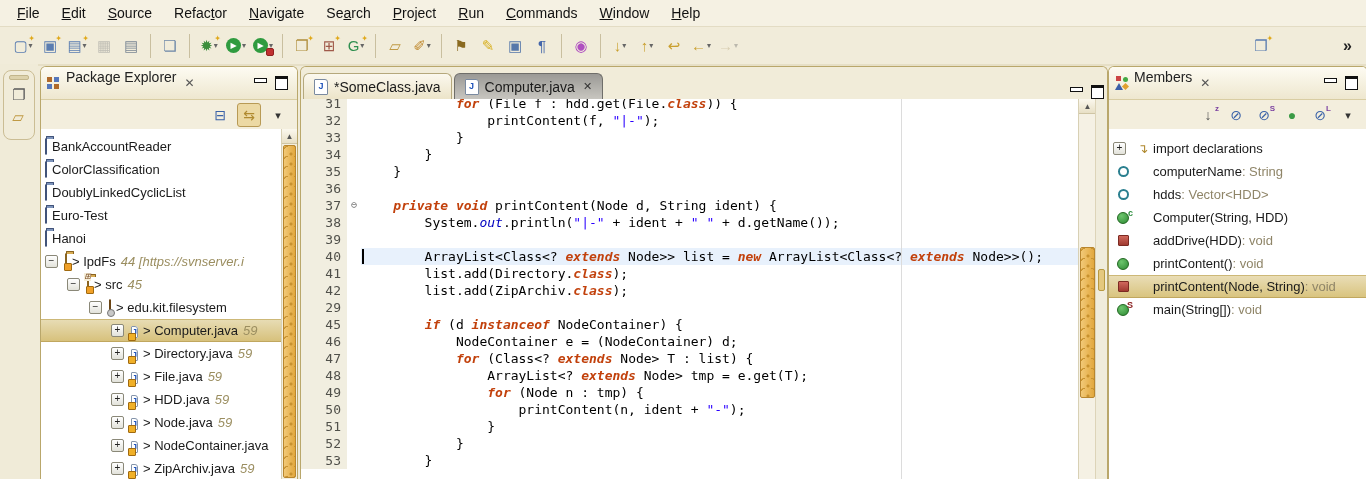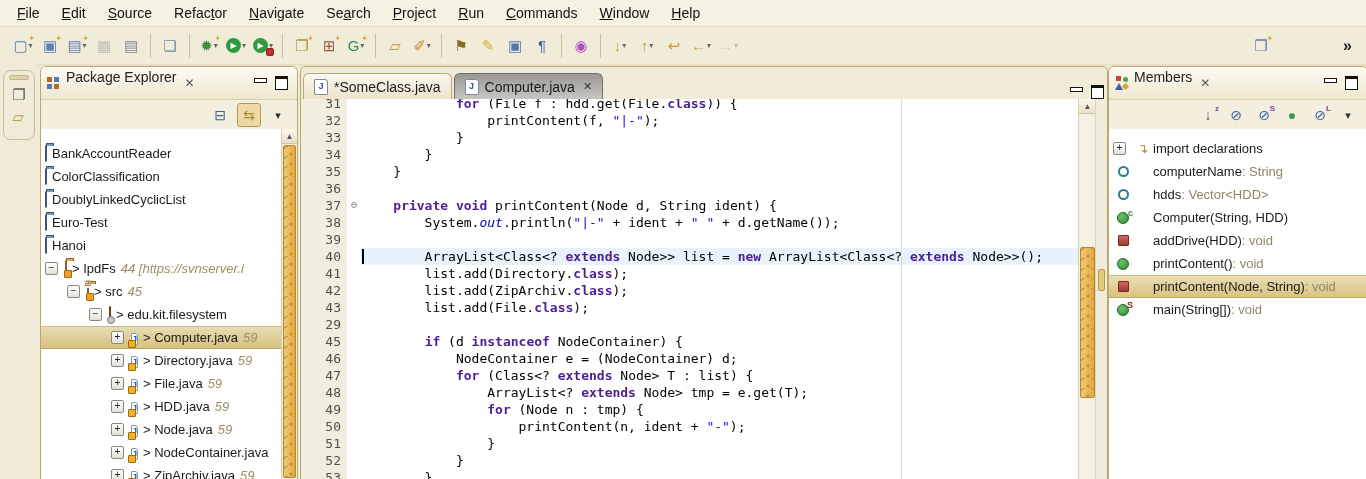--- a/index.html
+++ b/index.html
@@ -45,21 +45,21 @@
   .w-min{width:11px;height:3px;border:1px solid #111;background:#fff;margin-top:-6px;}
   .w-max{width:11px;height:10px;border:1px solid #111;border-top:3px solid #111;background:#fff;}
   .vtools{height:30px;background:#f3eedd;display:flex;align-items:center;justify-content:flex-end;
           gap:6px;padding:0 8px;}
   .vti{position:relative;display:inline-flex;align-items:center;justify-content:center;
        width:22px;height:22px;border-radius:3px;font-size:14px;}
   .vti .sup{position:absolute;top:0;right:0;font-size:8px;font-weight:bold;color:#7a3fa0;}
   .vti.pressed{background:#ecd9a4;border:1px solid #b89a55;}
   .vmenu{font-size:11px;color:#333;}
   
-  .tree{position:absolute;left:0;right:15px;top:62px;bottom:0;background:#fff;padding-top:13px;
+  .tree{position:absolute;left:0;right:15px;top:62px;bottom:0;background:#fff;padding-top:6px;
         overflow:hidden;}
   .trow{height:23px;display:flex;align-items:center;white-space:nowrap;padding-left:4px;}
   .trow.sel{background:linear-gradient(#e7dcb4,#d7c17c);border-top:1px solid #cdb877;
             border-bottom:1px solid #c0a75f;height:21px;}
   .exp{width:20px;display:flex;align-items:center;justify-content:flex-start;flex:none;}
   .expbox{width:11px;height:11px;border:1px solid #8a8878;background:linear-gradient(#fff,#e2e2da);
           font-size:10px;line-height:9px;text-align:center;color:#222;border-radius:2px;}
   .tlabel{margin-left:5px;}
   .tsuffix{color:#9b8e60;margin-left:5px;font-style:italic;}
   
@@ -101,21 +101,21 @@
   .etab .close{font-size:11px;color:#333;margin-left:2px;}
   #ecwrap{position:absolute;left:0;right:0;top:32px;bottom:0;background:#fff;overflow:hidden;}
   #codecol{position:absolute;left:0;top:0;bottom:0;right:28px;overflow:hidden;}
   #codelines{margin-top:-4px;}
   .cl{display:flex;height:17px;font:13px "DejaVu Sans Mono",monospace;line-height:17px;white-space:pre;}
   .cl .ln{width:40px;flex:none;text-align:right;padding-right:6px;background:#f1eee0;color:#50504a;}
   .cl .fold{width:14px;flex:none;background:#fff;text-align:center;color:#777;font-size:10px;line-height:16px;}
   .cl .ct{flex:1;position:relative;padding-left:1px;}
   .cl.cur .ct{background:#e8f1fc;}
   .caret{position:absolute;left:1px;top:1px;width:2px;height:15px;background:#000;}
-  .seg-k{color:#4c1d95;font-weight:bold;}
+  .seg-k{color:#c2410c;font-weight:bold;font-style:italic;}
   .seg-s{color:#2a00ff;}
   .seg-f{color:#0000c0;font-style:italic;}
   .seg-p{color:#000;}
   #marginline{position:absolute;top:0;bottom:0;left:600px;width:1px;background:#dcdcdc;}
   #esb{position:absolute;right:11px;top:0;bottom:0;width:17px;background:#f5f1e4;border-left:1px solid #d8d0b4;}
   #esb .sb-thumb{top:148px;height:149px;}
   #eoverview{position:absolute;right:0;top:0;bottom:0;width:11px;background:#f0ecdb;border-left:1px solid #ddd4b8;}
   .ov-mark{position:absolute;left:2px;right:2px;height:20px;background:#e4c87e;border:1px solid #b79940;border-radius:2px;}
   
   .mlist{position:absolute;left:0;right:0;top:62px;bottom:0;background:#fff;padding-top:8px;overflow:hidden;}
@@ -460,21 +460,20 @@
           <div class="cl"><span class="ln">33</span><span class="fold"></span><span class="ct"><span class="seg-p">            }</span></span></div>
           <div class="cl"><span class="ln">34</span><span class="fold"></span><span class="ct"><span class="seg-p">        }</span></span></div>
           <div class="cl"><span class="ln">35</span><span class="fold"></span><span class="ct"><span class="seg-p">    }</span></span></div>
           <div class="cl"><span class="ln">36</span><span class="fold"></span><span class="ct"></span></div>
           <div class="cl"><span class="ln">37</span><span class="fold">⊖</span><span class="ct"><span class="seg-p">    </span><span class="seg-k">private</span><span class="seg-p"> </span><span class="seg-k">void</span><span class="seg-p"> printContent(Node d, String ident) {</span></span></div>
           <div class="cl"><span class="ln">38</span><span class="fold"></span><span class="ct"><span class="seg-p">        System.</span><span class="seg-f">out</span><span class="seg-p">.println(</span><span class="seg-s">"|-"</span><span class="seg-p"> + ident + </span><span class="seg-s">" "</span><span class="seg-p"> + d.getName());</span></span></div>
           <div class="cl"><span class="ln">39</span><span class="fold"></span><span class="ct"></span></div>
           <div class="cl cur"><span class="ln">40</span><span class="fold"></span><span class="ct"><span class="caret"></span><span class="seg-p">        ArrayList&lt;Class&lt;? </span><span class="seg-k">extends</span><span class="seg-p"> Node&gt;&gt; list = </span><span class="seg-k">new</span><span class="seg-p"> ArrayList&lt;Class&lt;? </span><span class="seg-k">extends</span><span class="seg-p"> Node&gt;&gt;();</span></span></div>
           <div class="cl"><span class="ln">41</span><span class="fold"></span><span class="ct"><span class="seg-p">        list.add(Directory.</span><span class="seg-k">class</span><span class="seg-p">);</span></span></div>
           <div class="cl"><span class="ln">42</span><span class="fold"></span><span class="ct"><span class="seg-p">        list.add(ZipArchiv.</span><span class="seg-k">class</span><span class="seg-p">);</span></span></div>
-          <div class="cl"><span class="ln">43</span><span class="fold"></span><span class="ct"><span class="seg-p">        list.add(File.</span><span class="seg-k">class</span><span class="seg-p">);</span></span></div>
           <div class="cl"><span class="ln">29</span><span class="fold"></span><span class="ct"></span></div>
           <div class="cl"><span class="ln">45</span><span class="fold"></span><span class="ct"><span class="seg-p">        </span><span class="seg-k">if</span><span class="seg-p"> (d </span><span class="seg-k">instanceof</span><span class="seg-p"> NodeContainer) {</span></span></div>
           <div class="cl"><span class="ln">46</span><span class="fold"></span><span class="ct"><span class="seg-p">            NodeContainer e = (NodeContainer) d;</span></span></div>
           <div class="cl"><span class="ln">47</span><span class="fold"></span><span class="ct"><span class="seg-p">            </span><span class="seg-k">for</span><span class="seg-p"> (Class&lt;? </span><span class="seg-k">extends</span><span class="seg-p"> Node&gt; T : list) {</span></span></div>
           <div class="cl"><span class="ln">48</span><span class="fold"></span><span class="ct"><span class="seg-p">                ArrayList&lt;? </span><span class="seg-k">extends</span><span class="seg-p"> Node&gt; tmp = e.get(T);</span></span></div>
           <div class="cl"><span class="ln">49</span><span class="fold"></span><span class="ct"><span class="seg-p">                </span><span class="seg-k">for</span><span class="seg-p"> (Node n : tmp) {</span></span></div>
           <div class="cl"><span class="ln">50</span><span class="fold"></span><span class="ct"><span class="seg-p">                    printContent(n, ident + </span><span class="seg-s">"-"</span><span class="seg-p">);</span></span></div>
           <div class="cl"><span class="ln">51</span><span class="fold"></span><span class="ct"><span class="seg-p">                }</span></span></div>
           <div class="cl"><span class="ln">52</span><span class="fold"></span><span class="ct"><span class="seg-p">            }</span></span></div>
           <div class="cl"><span class="ln">53</span><span class="fold"></span><span class="ct"><span class="seg-p">        }</span></span></div>

